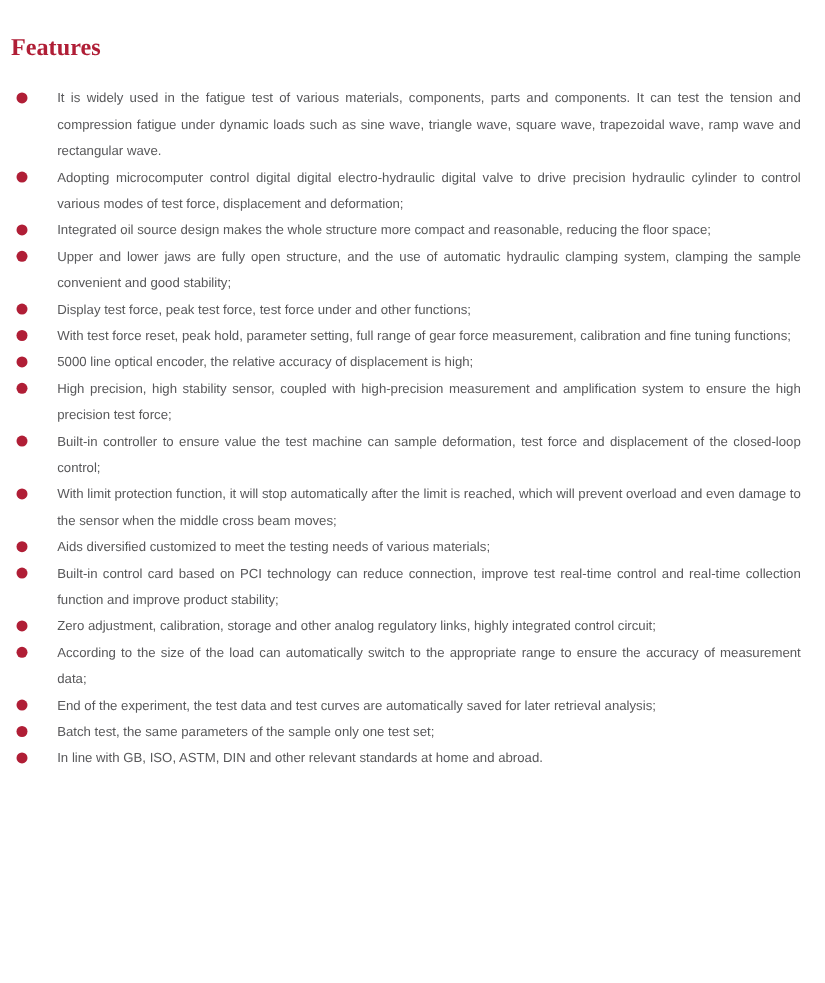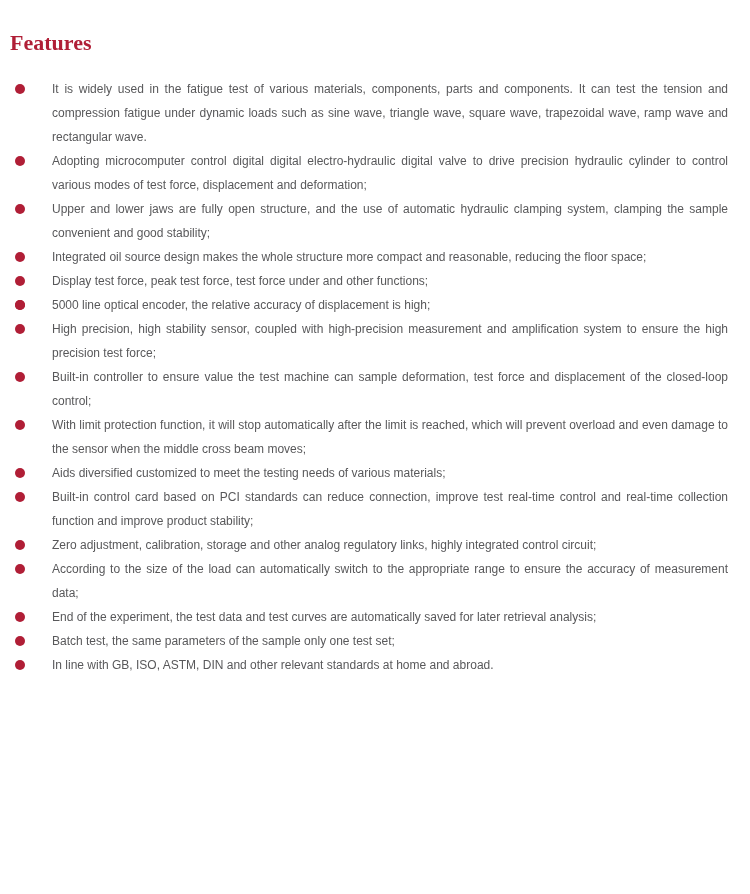--- a/index.html
+++ b/index.html
@@ -66,35 +66,36 @@
     <span class="feature-text">It is widely used in the fatigue test of various materials, components, parts and components. It can test the tension and compression fatigue under dynamic loads such as sine wave, triangle wave, square wave, trapezoidal wave, ramp wave and rectangular wave.</span>
   </li>
 
   <li class="feature-item">
     <span class="bullet-icon"></span>
     <span class="feature-text">Adopting microcomputer control digital digital electro-hydraulic digital valve to drive precision hydraulic cylinder to control various modes of test force, displacement and deformation;</span>
   </li>
 
   <li class="feature-item">
     <span class="bullet-icon"></span>
-    <span class="feature-text">Upper and lower jaws are fully open structure, and the use of automatic hydraulic clamping system, clamping the sample convenient and good stability;</span>
+    <span class="feature-text">Integrated oil source design makes the whole structure more compact and reasonable, reducing the floor space;</span>
   </li>
 
   <li class="feature-item">
     <span class="bullet-icon"></span>
-    <span class="feature-text">Integrated oil source design makes the whole structure more compact and reasonable, reducing the floor space;</span>
+    <span class="feature-text">Upper and lower jaws are fully open structure, and the use of automatic hydraulic clamping system, clamping the sample convenient and good stability;</span>
   </li>
 
   <li class="feature-item">
     <span class="bullet-icon"></span>
     <span class="feature-text">Display test force, peak test force, test force under and other functions;</span>
   </li>
 
   <li class="feature-item">
     <span class="bullet-icon"></span>
+    <span class="feature-text">With test force reset, peak hold, parameter setting, full range of gear force measurement, calibration and fine tuning functions;</span>
   </li>
 
   <li class="feature-item">
     <span class="bullet-icon"></span>
     <span class="feature-text">5000 line optical encoder, the relative accuracy of displacement is high;</span>
   </li>
 
   <li class="feature-item">
     <span class="bullet-icon"></span>
     <span class="feature-text">High precision, high stability sensor, coupled with high-precision measurement and amplification system to ensure the high precision test force;</span>
@@ -110,21 +111,21 @@
     <span class="feature-text">With limit protection function, it will stop automatically after the limit is reached, which will prevent overload and even damage to the sensor when the middle cross beam moves;</span>
   </li>
 
   <li class="feature-item">
     <span class="bullet-icon"></span>
     <span class="feature-text">Aids diversified customized to meet the testing needs of various materials;</span>
   </li>
 
   <li class="feature-item">
     <span class="bullet-icon"></span>
-    <span class="feature-text">Built-in control card based on PCI standards can reduce connection, improve test real-time control and real-time collection function and improve product stability;</span>
+    <span class="feature-text">Built-in control card based on PCI technology can reduce connection, improve test real-time control and real-time collection function and improve product stability;</span>
   </li>
 
 
   <li class="feature-item">
     <span class="bullet-icon"></span>
     <span class="feature-text">Zero adjustment, calibration, storage and other analog regulatory links, highly integrated control circuit;</span>
   </li>
 
   <li class="feature-item">
     <span class="bullet-icon"></span>

